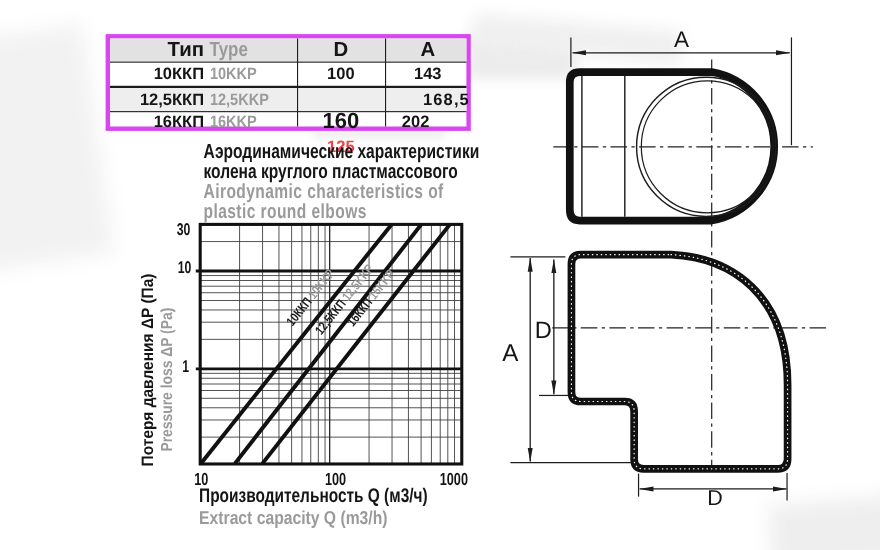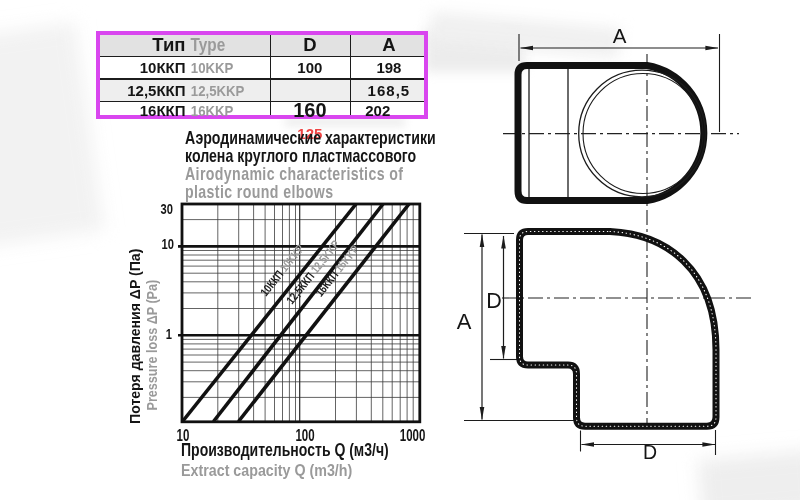--- a/index.html
+++ b/index.html
@@ -44,28 +44,28 @@
       <span class="gray" style="flex:1;text-align:left;padding-left:5.5px;transform:scaleX(0.83);transform-origin:left;">Type</span>
   </div>
   <div class="cellrow" style="left:169.9px;top:0;width:79.9px;height:20.6px;justify-content:center;font-size:18.5px;font-weight:700;color:#151515;">D</div>
   <div class="cellrow" style="left:249.8px;top:0;width:78.2px;height:20.6px;justify-content:center;font-size:18.5px;font-weight:700;color:#151515;">A</div>
 
   <div class="cellrow" style="left:0;top:22.2px;width:169.9px;height:20.9px;font-size:15px;font-weight:700;color:#151515;">
     <span style="width:85.5px;flex:none;text-align:right;">10ККП</span>
       <span class="gray" style="flex:1;text-align:left;padding-left:5.5px;transform:scaleX(0.88);transform-origin:left;">10KKP</span>
   </div>
   <div class="cellrow" style="left:169.9px;top:22.2px;width:79.9px;height:20.9px;justify-content:center;font-size:15px;font-weight:700;color:#151515;">100</div>
-  <div class="cellrow" style="left:249.8px;top:22.2px;width:78.2px;height:20.9px;justify-content:center;font-size:15px;font-weight:700;color:#151515;">198</div>
+  <div class="cellrow" style="left:249.8px;top:22.2px;width:78.2px;height:20.9px;justify-content:center;font-size:15px;font-weight:700;color:#151515;">143</div>
 
   <div class="cellrow" style="left:0;top:44.7px;width:169.9px;height:20.9px;font-size:15px;font-weight:700;color:#151515;">
     <span style="width:85.5px;flex:none;text-align:right;">12,5ККП</span>
       <span class="gray" style="flex:1;text-align:left;padding-left:5.5px;transform:scaleX(0.88);transform-origin:left;">12,5KKP</span>
   </div>
   <div class="cellrow" style="left:169.9px;top:44.7px;width:79.9px;height:27px;justify-content:center;font-size:15px;font-weight:700;color:#ef4444;margin-top:40px;">125</div>
-  <div class="cellrow" style="left:249.8px;top:44.7px;width:78.2px;height:20.9px;justify-content:center;font-size:15px;font-weight:700;color:#151515;letter-spacing:1px;">168,5</div>
+  <div class="cellrow" style="left:249.8px;top:44.7px;width:78.2px;height:20.9px;justify-content:center;font-size:15px;font-weight:700;color:#151515;letter-spacing:1px;padding-left:17px;">168,5</div>
 
   <div class="cellrow" style="left:0;top:67.2px;width:169.9px;height:17.5px;font-size:15px;font-weight:700;color:#151515;">
     <span style="width:85.5px;flex:none;text-align:right;">16ККП</span>
       <span class="gray" style="flex:1;text-align:left;padding-left:5.5px;transform:scaleX(0.88);transform-origin:left;">16KKP</span>
   </div>
   <div class="cellrow" style="left:169.9px;top:67.2px;width:79.9px;height:17.5px;justify-content:center;font-size:20px;font-weight:700;color:#151515;">160</div>
   <div class="cellrow" style="left:249.8px;top:67.2px;width:56px;height:17.5px;justify-content:center;font-size:15px;font-weight:700;color:#151515;">202</div>
 </div>
 
 <div class="abs" style="left:185px;top:128.5px;font-size:18.5px;font-weight:700;line-height:18px;color:#151515;transform:scaleX(0.765);transform-origin:left top;white-space:nowrap;">

